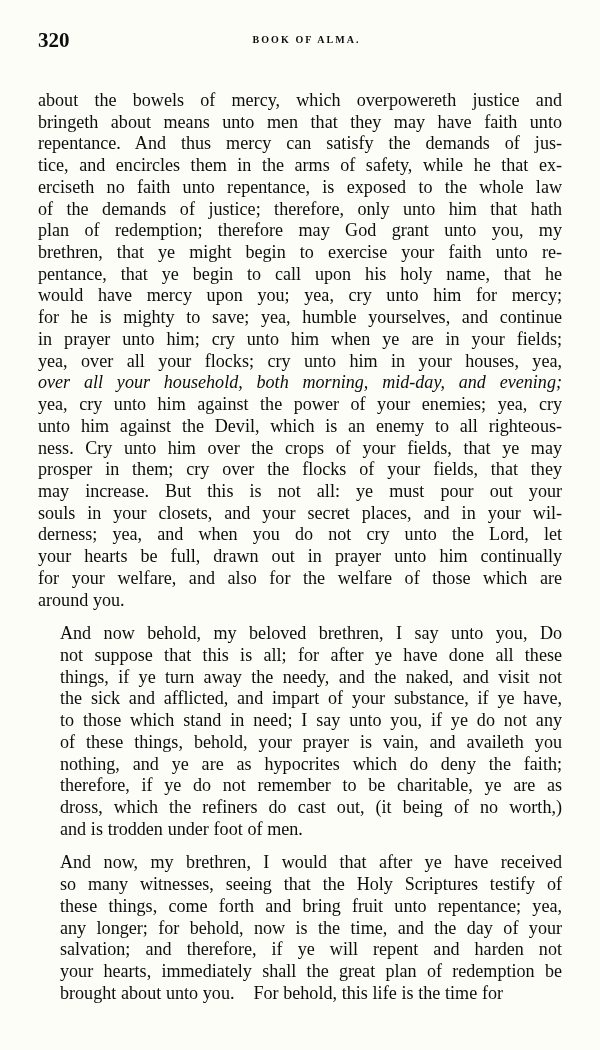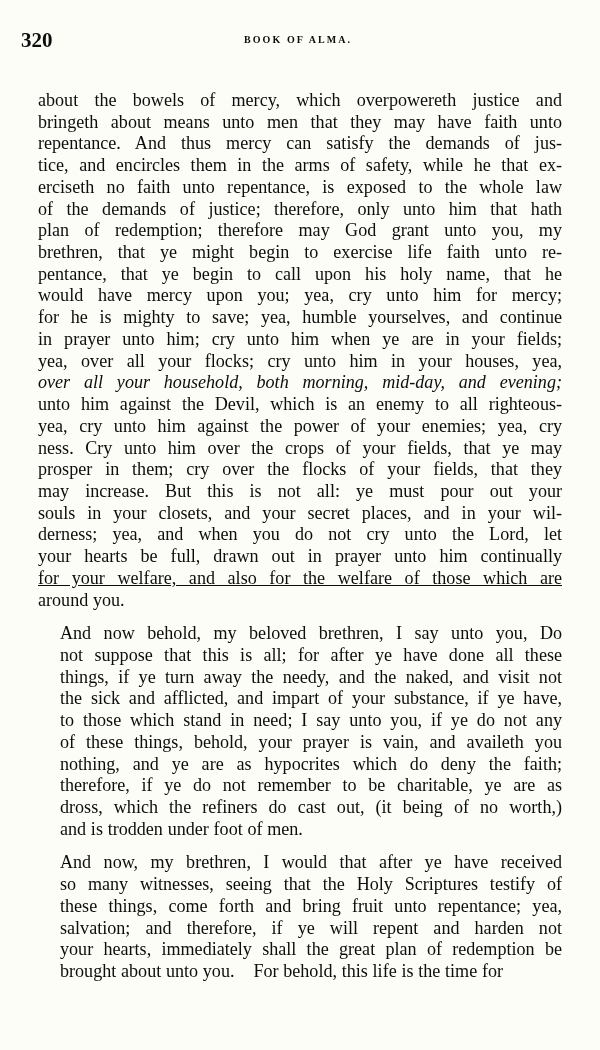--- a/index.html
+++ b/index.html
@@ -13,21 +13,21 @@
     font-family: "Liberation Serif", "DejaVu Serif", serif;
     color: #0d0d0d;
     overflow: hidden;
     position: relative;
   }
 
   
   .page-header {
     position: absolute;
     top: 28px;
-    left: 21px;
+    left: 38px;
     right: 27px;
     height: 26px;
   }
   .folio {
     position: absolute;
     left: 0;
     top: 0;
     font-size: 21px;
     font-weight: bold;
     letter-spacing: 0px;
@@ -82,51 +82,52 @@
 
 <div class="text-block">
     <p class="para">
       <span class="line" style="text-align: justify; text-align-last: justify; white-space: normal;">about the bowels of mercy, which overpowereth justice and</span>
       <span class="line" style="text-align: justify; text-align-last: justify; white-space: normal;">bringeth about means unto men that they may have faith unto</span>
       <span class="line" style="text-align: justify; text-align-last: justify; white-space: normal;">repentance.    And thus mercy can satisfy the demands of jus-</span>
       <span class="line" style="text-align: justify; text-align-last: justify; white-space: normal;">tice, and encircles them in the arms of safety, while he that ex-</span>
       <span class="line" style="text-align: justify; text-align-last: justify; white-space: normal;">erciseth no faith unto repentance, is exposed to the whole law</span>
       <span class="line" style="text-align: justify; text-align-last: justify; white-space: normal;">of the demands of justice; therefore, only unto him that hath</span>
       <span class="line" style="text-align: justify; text-align-last: justify; white-space: normal;">plan of redemption; therefore may God grant unto you, my</span>
-      <span class="line" style="text-align: justify; text-align-last: justify; white-space: normal;">brethren, that ye might begin to exercise life faith unto re-</span>
+      <span class="line" style="text-align: justify; text-align-last: justify; white-space: normal;">brethren, that ye might begin to exercise your faith unto re-</span>
       <span class="line" style="text-align: justify; text-align-last: justify; white-space: normal;">pentance, that ye begin to call upon his holy name, that he</span>
       <span class="line" style="text-align: justify; text-align-last: justify; white-space: normal;">would have mercy upon you; yea, cry unto him for mercy;</span>
       <span class="line" style="text-align: justify; text-align-last: justify; white-space: normal;">for he is mighty to save; yea, humble yourselves, and continue</span>
       <span class="line" style="text-align: justify; text-align-last: justify; white-space: normal;">in prayer unto him; cry unto him when ye are in your fields;</span>
       <span class="line" style="text-align: justify; text-align-last: justify; white-space: normal;">yea, over all your flocks; cry unto him in your houses, yea,</span>
       <span class="line" style="text-align: justify; text-align-last: justify; white-space: normal; font-style: italic;">over all your household, both morning, mid-day, and evening;</span>
+      <span class="line" style="text-align: justify; text-align-last: justify; white-space: normal;">yea, cry unto him against the power of your enemies; yea, cry</span>
       <span class="line" style="text-align: justify; text-align-last: justify; white-space: normal;">unto him against the Devil, which is an enemy to all righteous-</span>
-      <span class="line" style="text-align: justify; text-align-last: justify; white-space: normal;">yea, cry unto him against the power of your enemies; yea, cry</span>
       <span class="line" style="text-align: justify; text-align-last: justify; white-space: normal;">ness.    Cry unto him over the crops of your fields, that ye may</span>
       <span class="line" style="text-align: justify; text-align-last: justify; white-space: normal;">prosper in them; cry over the flocks of your fields, that they</span>
       <span class="line" style="text-align: justify; text-align-last: justify; white-space: normal;">may increase.    But this is not all: ye must pour out your</span>
       <span class="line" style="text-align: justify; text-align-last: justify; white-space: normal;">souls in your closets, and your secret places, and in your wil-</span>
       <span class="line" style="text-align: justify; text-align-last: justify; white-space: normal;">derness; yea, and when you do not cry unto the Lord, let</span>
       <span class="line" style="text-align: justify; text-align-last: justify; white-space: normal; font-family: Liberation Serif, serif;">your hearts be full, drawn out in prayer unto him continually</span>
-      <span class="line" style="text-align: justify; text-align-last: justify; white-space: normal; text-decoration: underline;">for your welfare, and also for the welfare of those which are</span>
+      <span class="line" style="text-align: justify; text-align-last: justify; white-space: normal;">for your welfare, and also for the welfare of those which are</span>
       <span class="line">around you.</span>
     </p>
     <p class="para indent">
       <span class="line" style="text-align: justify; text-align-last: justify; white-space: normal; text-indent: 22px;">And now behold, my beloved brethren, I say unto you, Do</span>
       <span class="line" style="text-align: justify; text-align-last: justify; white-space: normal;">not suppose that this is all; for after ye have done all these</span>
       <span class="line" style="text-align: justify; text-align-last: justify; white-space: normal;">things, if ye turn away the needy, and the naked, and visit not</span>
       <span class="line" style="text-align: justify; text-align-last: justify; white-space: normal;">the sick and afflicted, and impart of your substance, if ye have,</span>
       <span class="line" style="text-align: justify; text-align-last: justify; white-space: normal;">to those which stand in need; I say unto you, if ye do not any</span>
       <span class="line" style="text-align: justify; text-align-last: justify; white-space: normal;">of these things, behold, your prayer is vain, and availeth you</span>
       <span class="line" style="text-align: justify; text-align-last: justify; white-space: normal;">nothing, and ye are as hypocrites which do deny the faith;</span>
       <span class="line" style="text-align: justify; text-align-last: justify; white-space: normal;">therefore, if ye do not remember to be charitable, ye are as</span>
       <span class="line" style="text-align: justify; text-align-last: justify; white-space: normal;">dross, which the refiners do cast out, (it being of no worth,)</span>
       <span class="line">and is trodden under foot of men.</span>
     </p>
     <p class="para indent">
       <span class="line" style="text-align: justify; text-align-last: justify; white-space: normal; text-indent: 22px;">And now, my brethren, I would that after ye have received</span>
       <span class="line" style="text-align: justify; text-align-last: justify; white-space: normal;">so many witnesses, seeing that the Holy Scriptures testify of</span>
       <span class="line" style="text-align: justify; text-align-last: justify; white-space: normal;">these things, come forth and bring fruit unto repentance; yea,</span>
+      <span class="line" style="text-align: justify; text-align-last: justify; white-space: normal;">any longer; for behold, now is the time, and the day of your</span>
       <span class="line" style="text-align: justify; text-align-last: justify; white-space: normal;">salvation; and therefore, if ye will repent and harden not</span>
       <span class="line" style="text-align: justify; text-align-last: justify; white-space: normal;">your hearts, immediately shall the great plan of redemption be</span>
       <span class="line">brought about unto you.    For behold, this life is the time for</span>
     </p>
   </div>
 
 </body></html>

